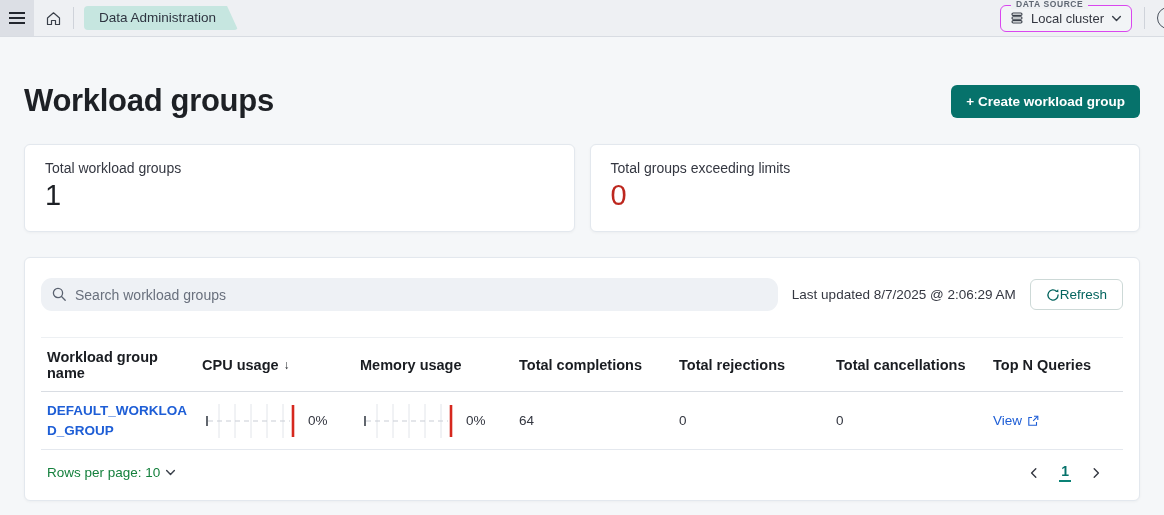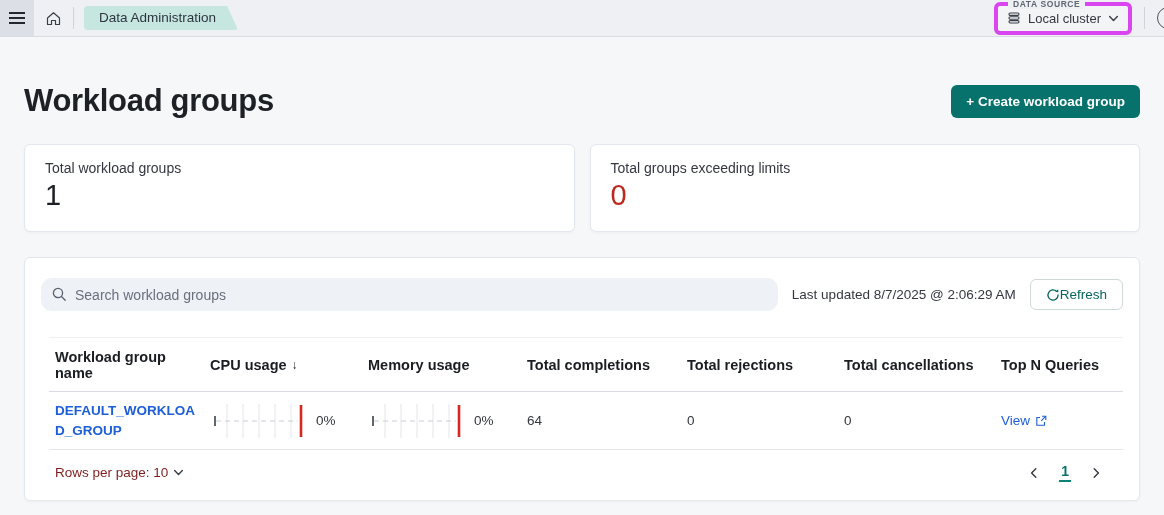--- a/index.html
+++ b/index.html
@@ -19,21 +19,21 @@
   }
   .home-btn { margin:0 11px; display:flex; align-items:center; cursor:pointer; }
   .vdiv { width:1px; height:22px; background:#cfd3da; flex:0 0 auto; }
   .crumb-tag {
     margin-left:10px; background:#c6e6e0; color:#2e3440; font-size:13.5px;
     padding:4px 22px 5px 15px; border-radius:4px; cursor:pointer;
     clip-path:polygon(0 0, calc(100% - 11px) 0, 100% 100%, 0 100%);
   }
   .topbar-right { margin-left:auto; display:flex; align-items:center; }
   .datasource {
-    position:relative; border:4px solid #d946ef; border-radius:6px;
+    position:relative; border:1px solid #d946ef; border-radius:6px;
     padding:5px 9px; display:flex; align-items:center; gap:7px;
     font-size:13px; color:#343741; cursor:pointer; background:#f2f4f6;
   }
   .datasource .legend {
     position:absolute; top:-7px; left:10px; font-size:8.5px; font-weight:600;
     letter-spacing:.6px; color:#5f6773; background:#eef0f3; padding:0 5px;
     white-space:nowrap;
   }
   .help-circle {
     width:22px; height:22px; border:1.5px solid #4a515c; border-radius:50%;
@@ -72,21 +72,21 @@
   }
   .search-input::placeholder { color:#69707d; }
   .last-updated { font-size:13.5px; color:#343741; white-space:nowrap; }
   .refresh-btn {
     display:flex; align-items:center; background:#fff;
     border:1px solid #cdd9d7; border-radius:6px; padding:7px 15px;
     font-family:inherit; font-size:13.5px; font-weight:500; color:#05655f; cursor:pointer;
     white-space:nowrap;
   }
   
-  .table { margin-top:26px;margin-left:8px; }
+  .table { margin-top:26px; }
   .thead, .trow { display:flex; align-items:center; padding:0 6px; }
   .thead { border-top:1px solid #edf0f3; border-bottom:1px solid #d9dde3; }
   .th {
     font-size:14.5px; font-weight:600; color:#1a1d22; padding:11px 8px 10px 0;
     display:flex; align-items:center; gap:5px; cursor:pointer;
   }
   .sort-arrow { font-size:12px; font-weight:400; }
   .trow { border-bottom:1px solid #e4e8ee; min-height:58px; }
   .td { font-size:13.5px; color:#343741; padding:8px 8px 8px 0; }
   .c0 { width:155px; flex:0 0 auto; }
@@ -97,21 +97,21 @@
   .c5 { width:157px; flex:0 0 auto; }
   .c6 { flex:1; }
   .name-link {
     color:#1e5ed6; font-weight:700; font-size:13.5px; line-height:1.45;
     text-decoration:none; word-break:break-all; display:inline-block; max-width:148px; cursor:pointer;
   }
   .gauge-cell { display:flex; align-items:center; gap:10px; }
   .view-link { color:#1e5ed6; font-size:13.5px; text-decoration:none; display:inline-flex; align-items:center; gap:5px; cursor:pointer; }
   
   .tfoot { display:flex; align-items:center; justify-content:space-between; padding:13px 6px 6px; }
-  .rows-per-page { display:flex; align-items:center; gap:5px; font-size:13.5px; color:#7f1d1d; cursor:pointer; }
+  .rows-per-page { display:flex; align-items:center; gap:5px; font-size:13.5px; color:#15803d; cursor:pointer; }
   .pagination { display:flex; align-items:center; gap:18px; margin-right:14px; }
   .page-num {
     color:#06726b; font-weight:700; font-size:14px; padding:0 2px 1px;
     border-bottom:2px solid #0a8276; cursor:pointer;
   }
   .page-chevron { display:flex; cursor:pointer; }
 </style>
 </head>
 <body>
 

